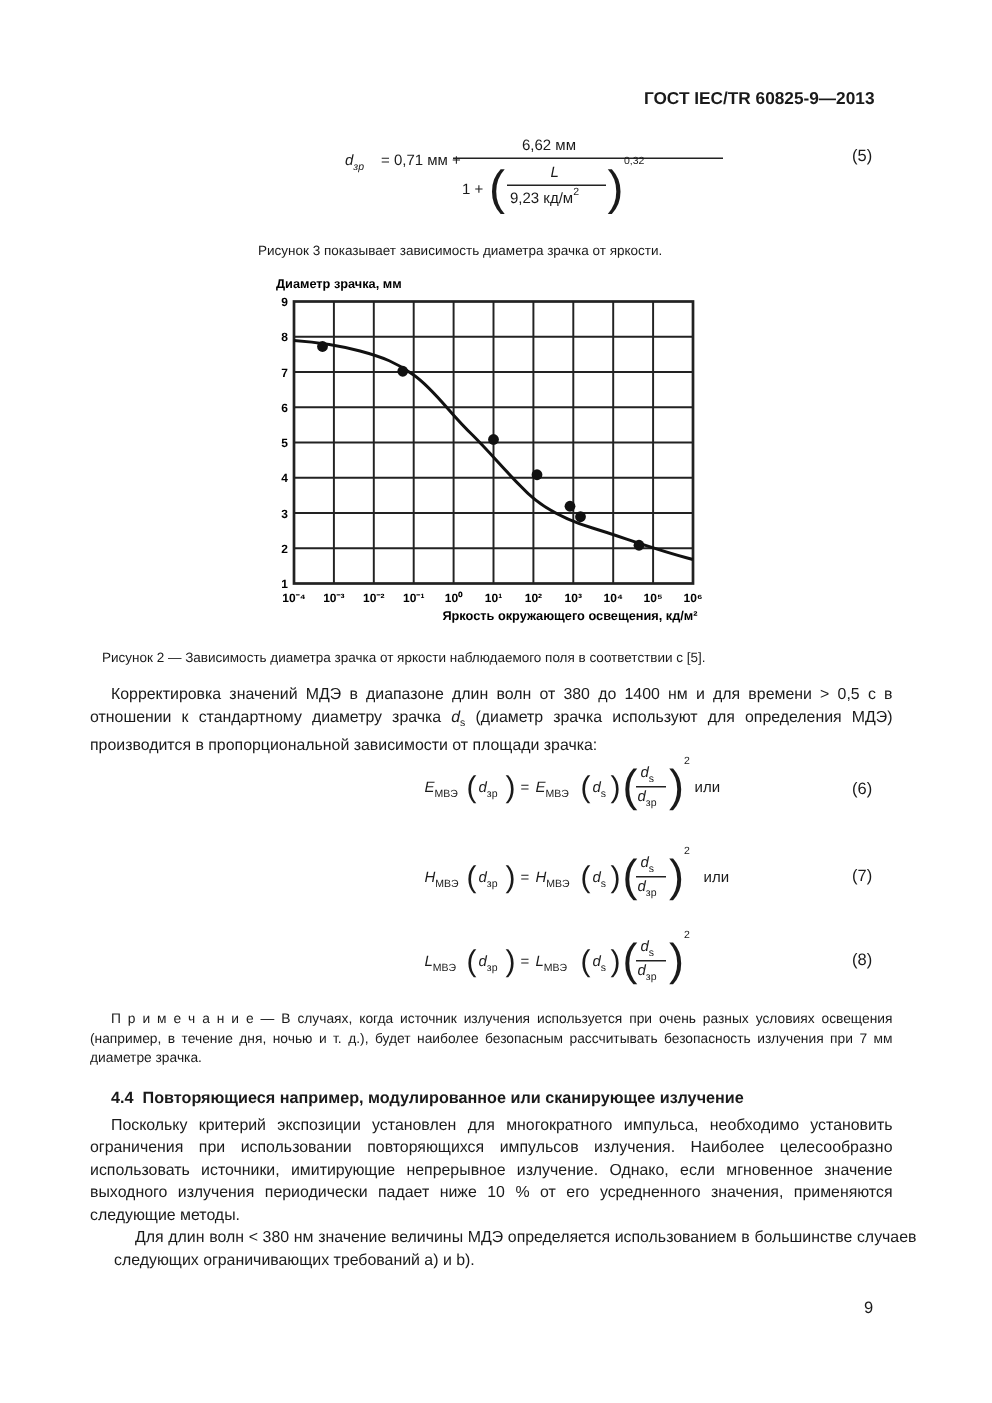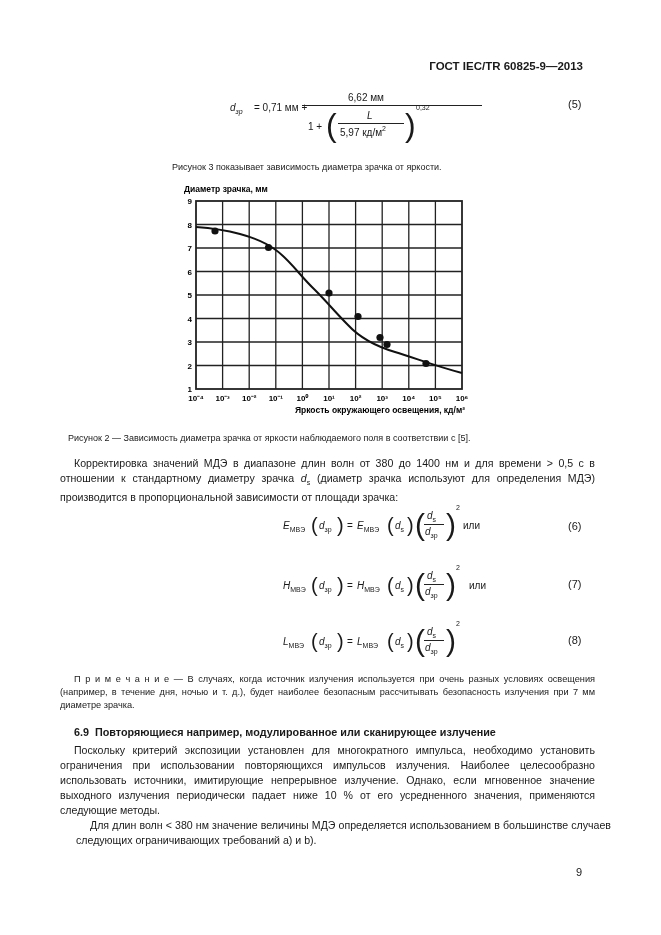--- a/index.html
+++ b/index.html
@@ -24,21 +24,21 @@
 
 <div class="abs formula" style="left:230px; top:92px; width:250px; height:50px;">
   <span class="abs it" style="left:0; top:10px;"><span>d</span><span class="sub">зр</span></span>
   <span class="abs" style="left:24px; top:10px;">= 0,71 мм +</span>
   <span class="abs" style="left:118px; top:0px; width:110px; text-align:left;">6,62 мм</span>
   <div class="abs" style="left:72px; top:13px; width:180px; border-top:1px solid #222;"></div>
   <span class="abs" style="left:78px; top:29px;">1 +</span>
   <span class="abs" style="left:96px; top:15px; font-size:32px; font-weight:100;">(</span>
   <span class="abs it" style="left:137px; top:18px;">L</span>
   <div class="abs" style="left:108px; top:31px; width:66px; border-top:1px solid #222;"></div>
-  <span class="abs" style="left:110px; top:33px;"><span>5,97 кд/м</span><span class="sub" style="vertical-align:5px">2</span></span>
+  <span class="abs" style="left:110px; top:33px;"><span>9,23 кд/м</span><span class="sub" style="vertical-align:5px">2</span></span>
   <span class="abs" style="left:175px; top:15px; font-size:32px; font-weight:100;">)</span>
   <span class="abs" style="left:186px; top:12px; font-size:7px;">0,32</span>
 </div>
 <div class="abs eqnum" style="left:568px; top:98px;">(5)</div>
 
 <div class="abs caption" style="left:172px; top:162px;">Рисунок 3 показывает зависимость диаметра зрачка от яркости.</div>
 
 <svg class="abs" style="left:180px; top:180px;" width="300" height="240">
   <text x="4" y="12" font-size="8.5" font-weight="bold">Диаметр зрачка, мм</text>
 
@@ -160,19 +160,19 @@
   <span class="abs it" style="left:144px; top:2px;"><span>d</span><span class="sub" style="font-style:normal">s</span></span>
   <div class="abs" style="left:141px; top:16px; width:20px; border-top:1px solid #222;"></div>
   <span class="abs it" style="left:142px; top:18px;"><span>d</span><span class="sub" style="font-style:normal">зр</span></span>
   <span class="abs" style="left:163px; top:0px; font-size:30px; font-weight:100;">)</span>
   <span class="abs" style="left:173px; top:-4px; font-size:7px;">2</span>
 </div>
 <div class="abs eqnum" style="left:568px; top:634px;">(8)</div>
 
 <div class="abs note" style="left:60px; top:673px; width:535px; text-indent:14px;"><span>П р и м е ч а н и е</span><span> — В случаях, когда источник излучения используется при очень разных условиях освещения (например, в течение дня, ночью и т. д.), будет наиболее безопасным рассчитывать безопасность излучения при 7 мм диаметре зрачка.</span></div>
 
-<div class="abs section-title" style="left:74px; top:726px;"><span>6.9</span>&nbsp;&nbsp;<span>Повторяющиеся например, модулированное или сканирующее излучение</span></div>
+<div class="abs section-title" style="left:74px; top:726px;"><span>4.4</span>&nbsp;&nbsp;<span>Повторяющиеся например, модулированное или сканирующее излучение</span></div>
 
 <div class="abs body-text" style="left:60px; top:743px; width:535px; text-indent:14px;">Поскольку критерий экспозиции установлен для многократного импульса, необходимо установить ограничения при использовании повторяющихся импульсов излучения. Наиболее целесообразно использовать источники, имитирующие непрерывное излучение. Однако, если мгновенное значение выходного излучения периодически падает ниже 10 % от его усредненного значения, применяются следующие методы.</div>
 
 <div class="abs body-text" style="left:76px; top:818px; width:535px; text-indent:14px;">Для длин волн &lt; 380 нм значение величины МДЭ определяется использованием в большинстве случаев следующих ограничивающих требований а) и b).</div>
 
 <div class="abs" style="left:576px; top:866px; font-size:11px;">9</div>
 
 </body></html>

